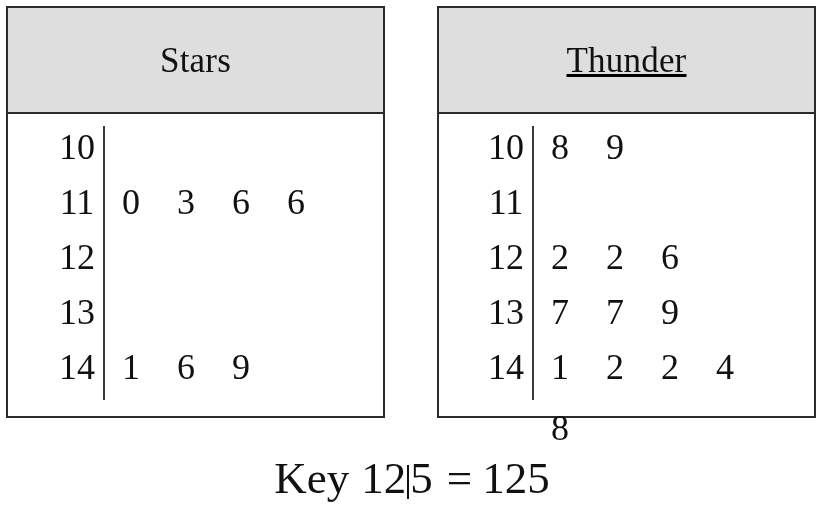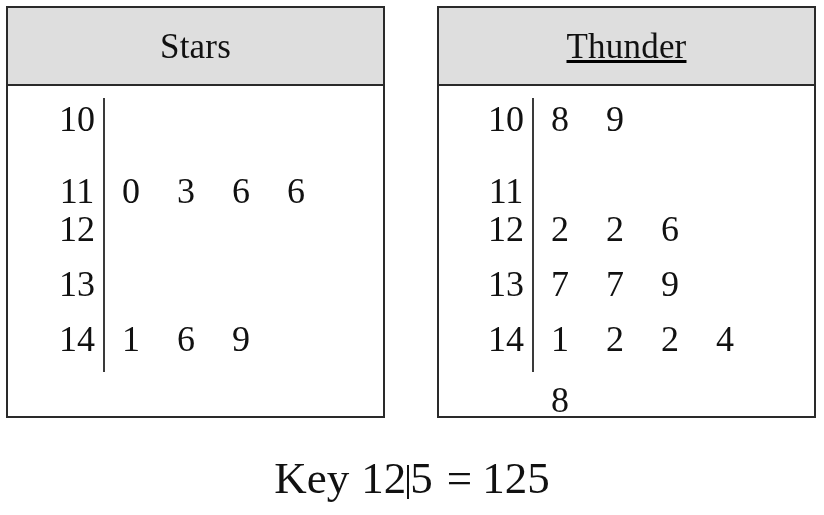--- a/index.html
+++ b/index.html
@@ -28,21 +28,21 @@
     position: absolute;
     box-sizing: border-box;
     border: 2px solid #2a2a2a;
     background: #ffffff;
   }
   #table-stars   { left: 6px;   top: 6px; width: 379px; height: 412px; }
   #table-thunder { left: 437px; top: 6px; width: 379px; height: 412px; text-decoration: underline; }
 
   .sl-header {
     box-sizing: border-box;
-    height: 78px;
+    height: 106px;
     background: #dedede;
     border-bottom: 2px solid #2a2a2a;
     display: flex;
     align-items: center;
     justify-content: center;
   }
   .sl-header-title {
     font-size: 35px;
     color: #111111;
     line-height: 1;
@@ -72,21 +72,21 @@
     right: 0;
   }
   .sl-row {
     position: absolute;
     left: 0;
     right: 0;
     height: 55px;
     display: block;
   }
   .sl-row-0 { top: 6px;   }
-  .sl-row-1 { top: 78px; padding-left: 44px;  }
+  .sl-row-1 { top: 61px; padding-left: 44px;  }
   .sl-row-2 { top: 116px; }
   .sl-row-3 { top: 171px; }
   .sl-row-4 { top: 226px; }
 
   .sl-stem {
     position: absolute;
     top: 0;
     width: 62px;
     height: 55px;
     line-height: 55px;

